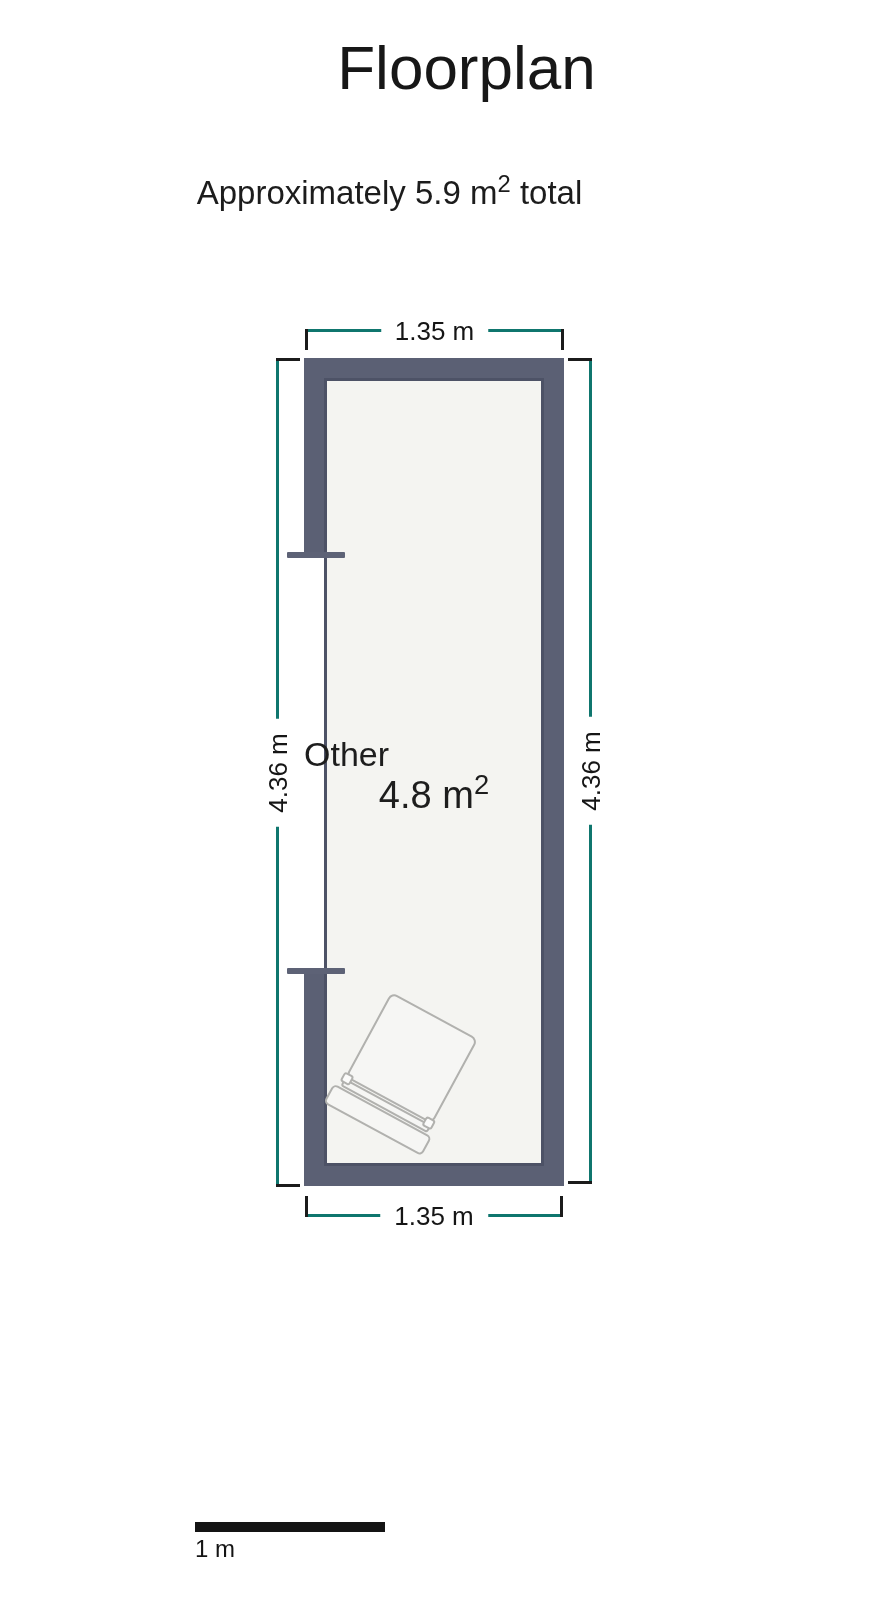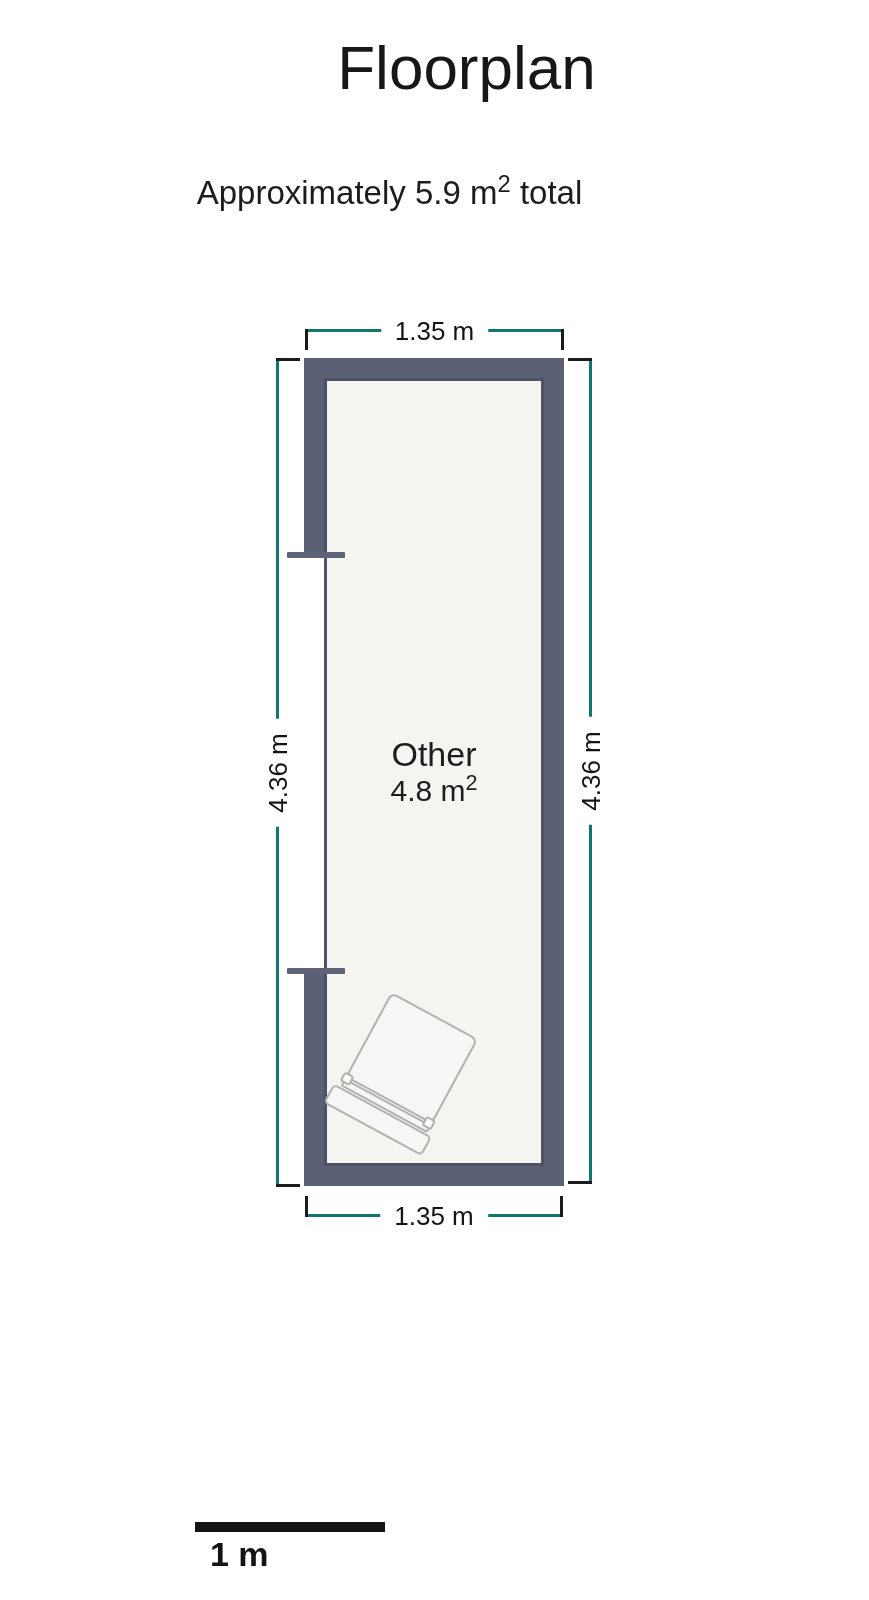--- a/index.html
+++ b/index.html
@@ -53,28 +53,27 @@
     position:absolute;left:-17px;width:58px;height:6px;
     background:#5d62766;
     background:#5d6276;
     border-radius:1px;
   }
   .jamb.top{top:194px;}
   .jamb.bottom{top:610px;}
 
   .room-name{
     position:absolute;left:0;right:0;top:378px;
-    text-align:center;
     font-size:34px;line-height:1.1;
     color:#1d1d1d;
   }
   .room-area{
     position:absolute;left:0;right:0;top:415px;
     text-align:center;
-    font-size:30px;line-height:1.2;
+    font-size:38px;line-height:1.2;
     color:#1d1d1d;
   }
 
   
   .dim{background:#0f766e;}
   .dim .tick{position:absolute;background:#1b1b1b;}
   .dim-top{left:305px;top:329px;width:259px;height:3px;}
   .dim-top .tick{width:3px;height:21px;top:0;}
   .dim-top .tick.t1{left:0;}
   .dim-top .tick.t2{right:0;}
@@ -118,24 +117,23 @@
   .bed .knob{width:11px;height:11px;border-radius:3px;background:#fbfbfa;}
   .bed .knob.l{left:-2px;top:92px;}
   .bed .knob.r{left:91px;top:92px;}
 
   
   .scalebar{
     left:195px;top:1522px;width:190px;height:10px;
     background:#141414;
   }
   .scalelabel{
-    left:210px;top:1536px;
-    font-size:34px;line-height:1.1;
+    left:195px;top:1536px;
+    font-size:24px;line-height:1.1;
     color:#141414;
-    font-weight:bold;
   }
 </style>
 </head>
 <body>
 
 <div class="page">
 
   <div class="abs title">Floorplan</div>
   <div class="abs subtitle"><span>Approximately 5.9 m</span><sup>2</sup><span> total</span></div>
 

